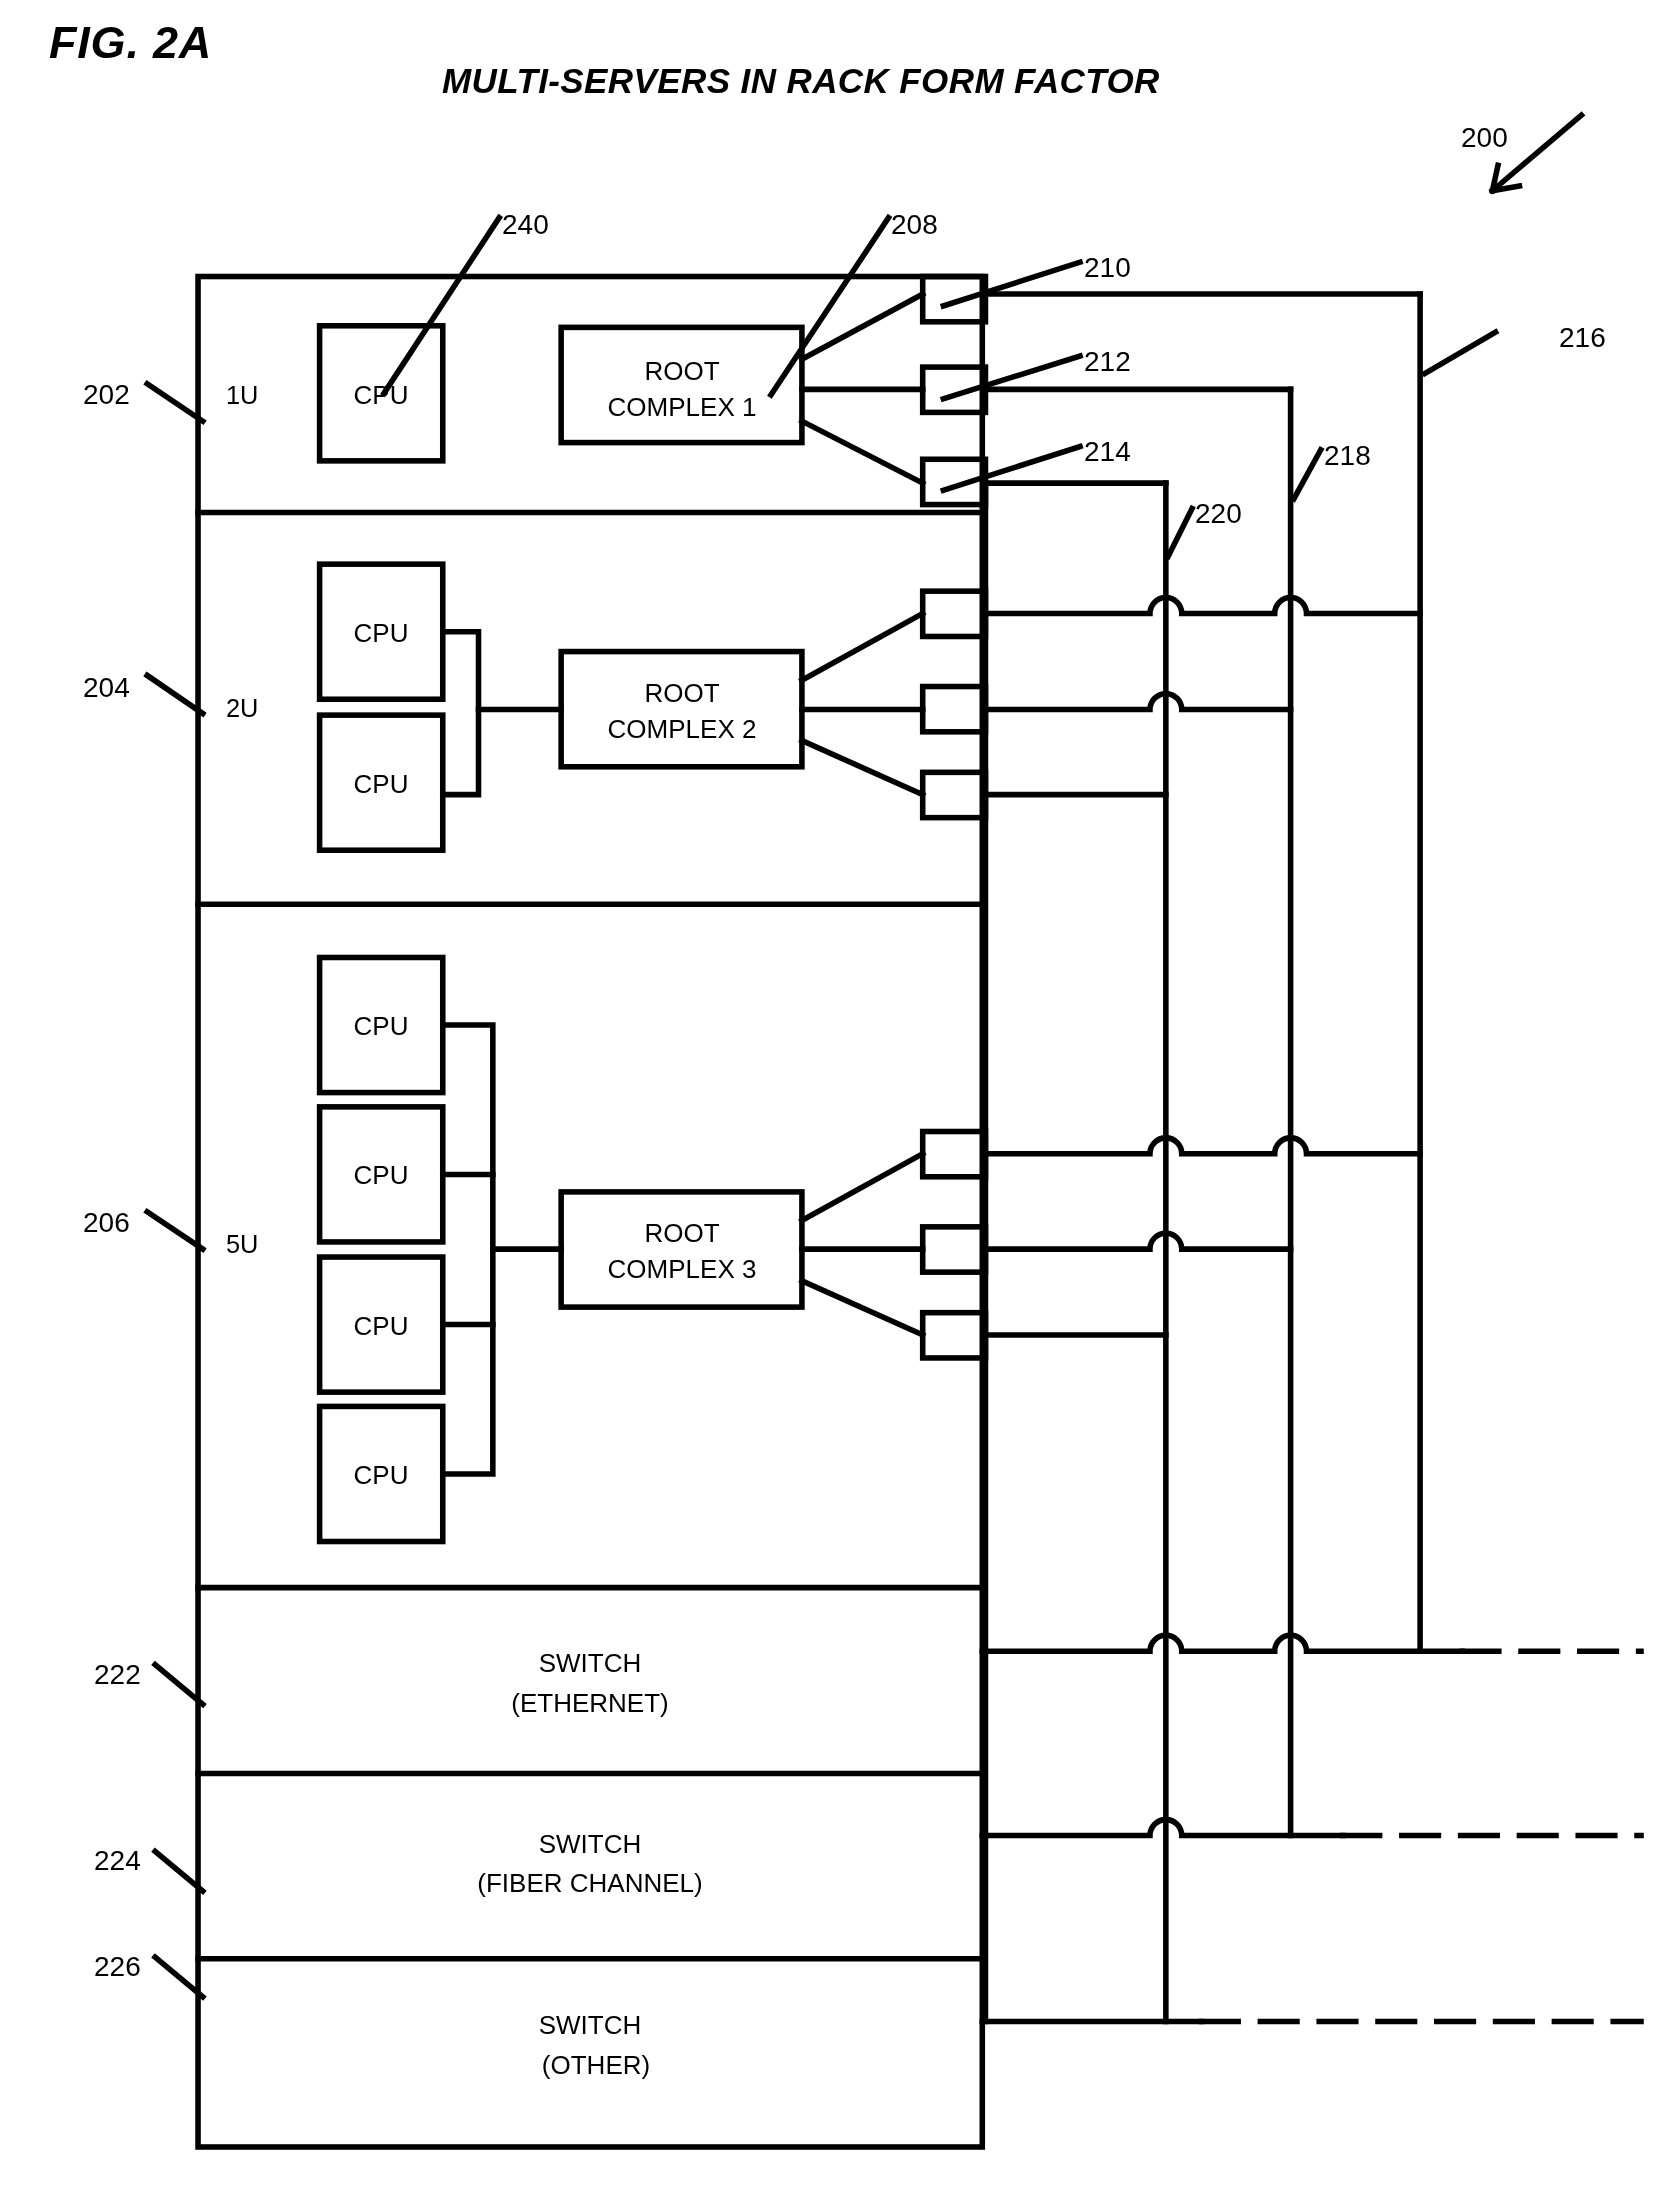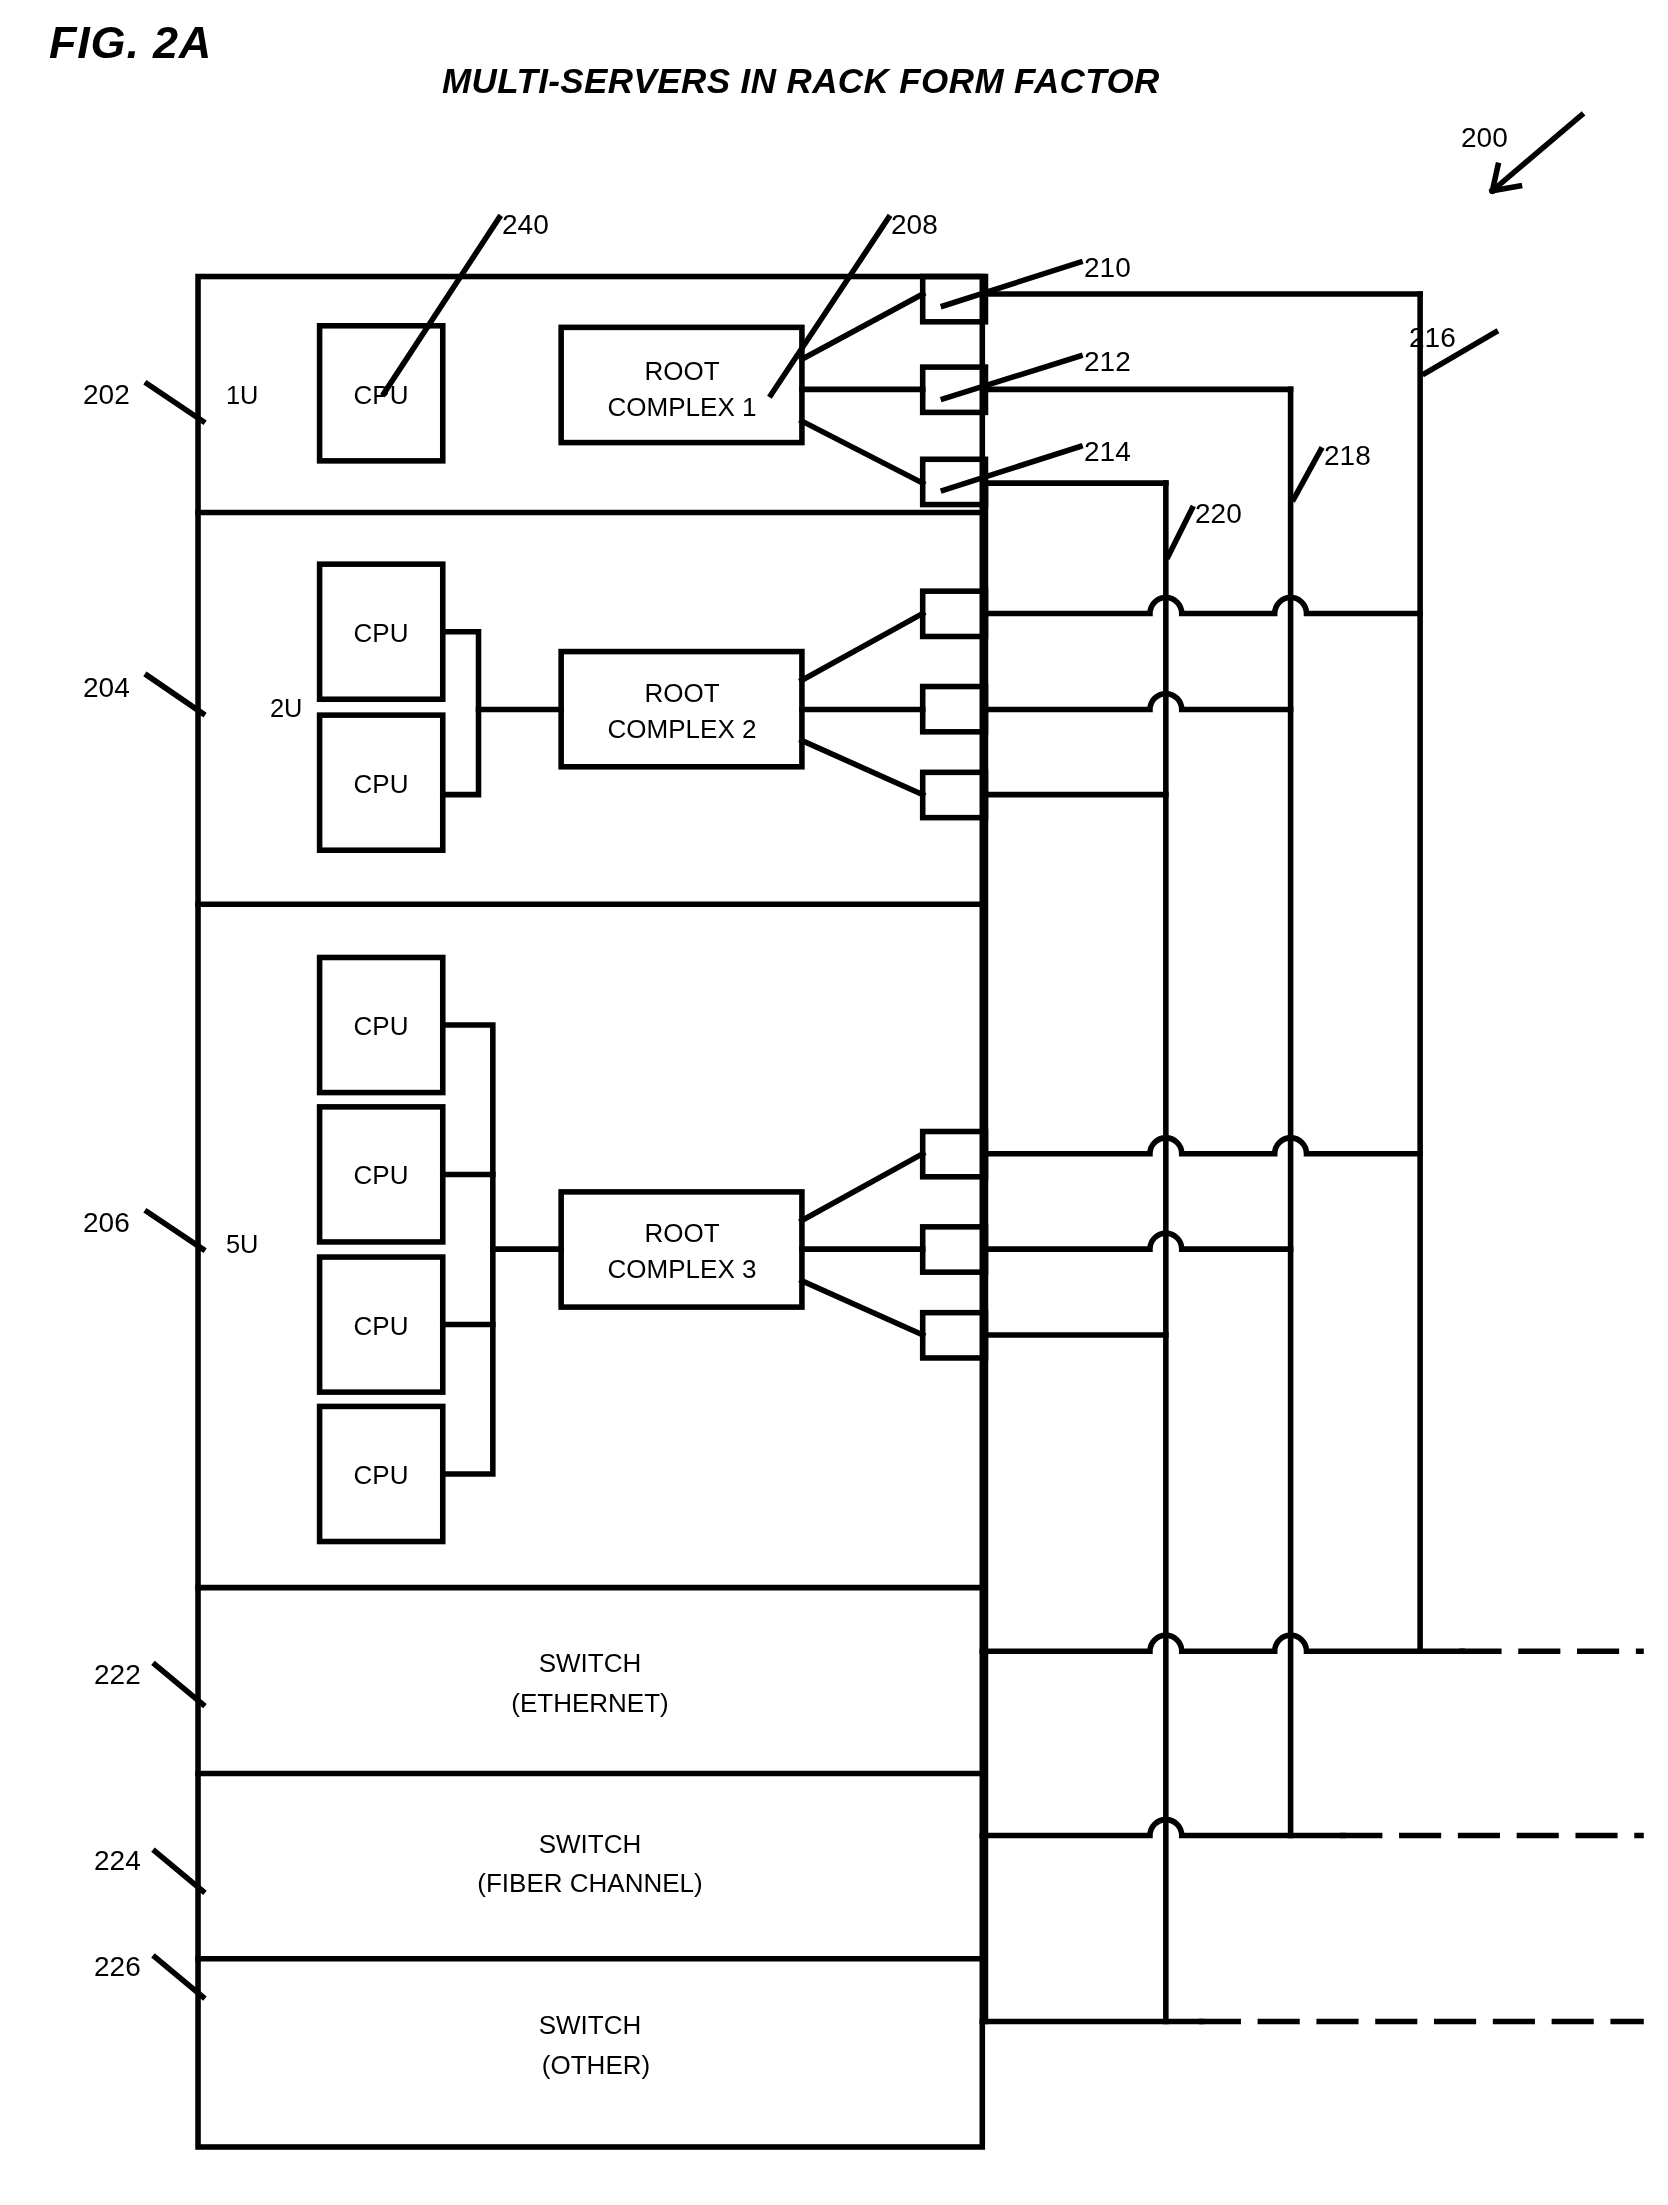--- a/index.html
+++ b/index.html
@@ -137,30 +137,30 @@
   <div class="txt title" style="left:442px;top:60px;">MULTI-SERVERS IN RACK FORM FACTOR</div>
 
   <div class="txt ref" style="left:1461px;top:102px;">200</div>
   <div class="txt ref" style="left:83px;top:359px;">202</div>
   <div class="txt ref" style="left:83px;top:652px;">204</div>
   <div class="txt ref" style="left:83px;top:1187px;">206</div>
   <div class="txt ref" style="left:891px;top:189px;">208</div>
   <div class="txt ref" style="left:1084px;top:232px;">210</div>
   <div class="txt ref" style="left:1084px;top:326px;">212</div>
   <div class="txt ref" style="left:1084px;top:416px;">214</div>
-  <div class="txt ref" style="left:1409px;top:302px;text-align:right;">216</div>
+  <div class="txt ref" style="left:1559px;top:302px;text-align:right;">216</div>
   <div class="txt ref" style="left:1324px;top:420px;">218</div>
   <div class="txt ref" style="left:1195px;top:478px;">220</div>
   <div class="txt ref" style="left:94px;top:1639px;">222</div>
   <div class="txt ref" style="left:94px;top:1825px;">224</div>
   <div class="txt ref" style="left:94px;top:1931px;">226</div>
   <div class="txt ref" style="left:502px;top:189px;">240</div>
 
   <div class="txt ulabel" style="left:226px;top:381px;">1U</div>
-  <div class="txt ulabel" style="left:226px;top:694px;margin-left:44px;">2U</div>
+  <div class="txt ulabel" style="left:226px;top:694px;">2U</div>
   <div class="txt ulabel" style="left:226px;top:1230px;">5U</div>
 
   <div class="txt boxlabel ctr" style="left:381px;top:395px;">CPU</div>
   <div class="txt boxlabel ctr" style="left:381px;top:633px;">CPU</div>
   <div class="txt boxlabel ctr" style="left:381px;top:784px;">CPU</div>
   <div class="txt boxlabel ctr" style="left:381px;top:1026px;">CPU</div>
   <div class="txt boxlabel ctr" style="left:381px;top:1175px;">CPU</div>
   <div class="txt boxlabel ctr" style="left:381px;top:1326px;">CPU</div>
   <div class="txt boxlabel ctr" style="left:381px;top:1475px;">CPU</div>
 

